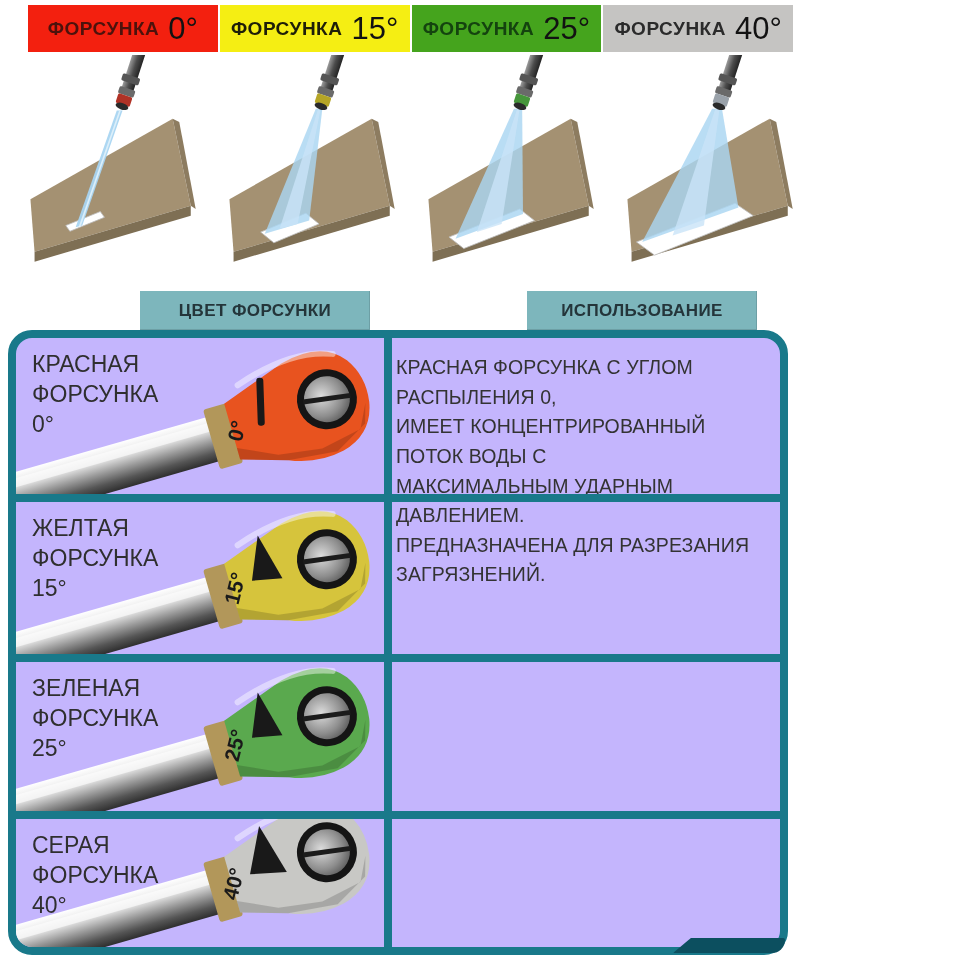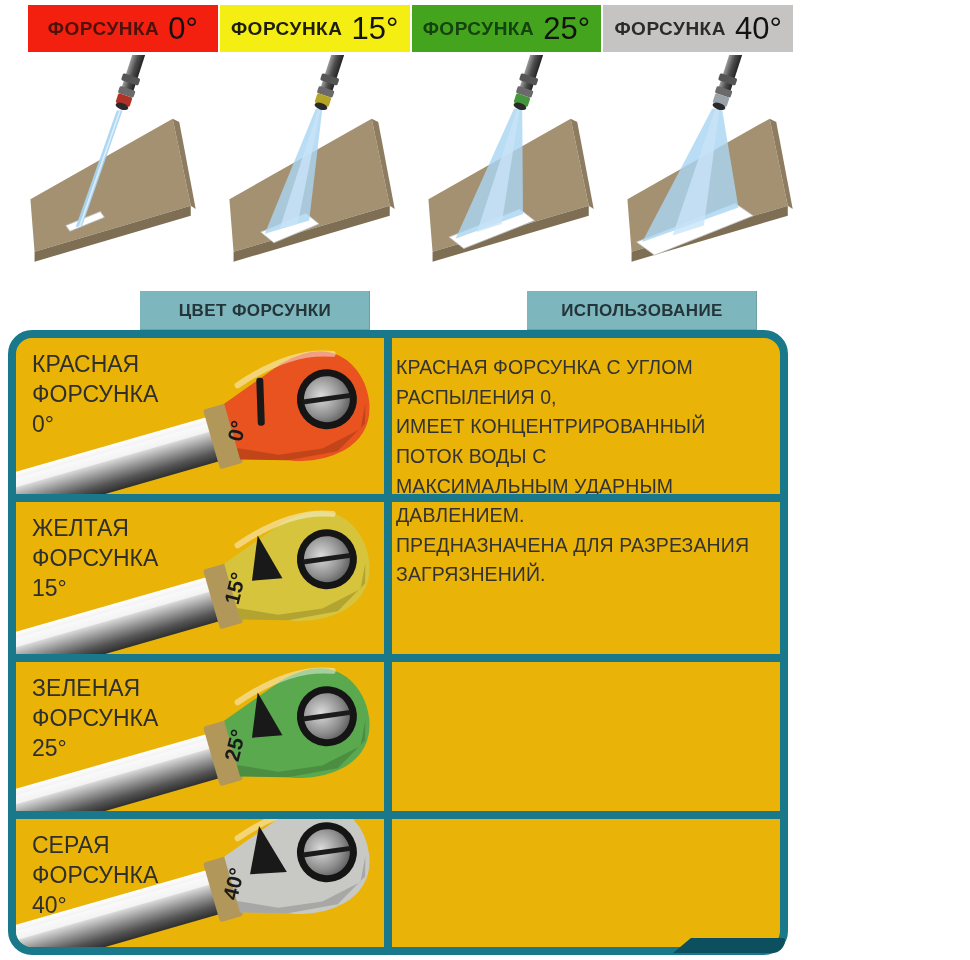--- a/index.html
+++ b/index.html
@@ -20,21 +20,21 @@
   .tabs-row{position:relative;height:40px;}
   .tab{position:absolute;bottom:0;height:39px;width:230px;background:var(--tab-bg,#7db6bc);
        display:flex;align-items:center;justify-content:center;
        font-size:17px;font-weight:700;color:#24353a;letter-spacing:.4px;
        box-shadow:inset -1px -1px 0 rgba(0,0,0,.12);}
   .tab-color{left:92px;margin-left:48px;}
   .tab-usage{left:527px;}
 
   
   .table{margin:0 8px;height:625px;border:8px solid var(--teal-border,#19798a);
-         border-radius:24px;background:#eab308;display:flex;flex-direction:column;overflow:hidden;box-sizing:border-box;}
+         border-radius:24px;background:#c4b5fd;display:flex;flex-direction:column;overflow:hidden;box-sizing:border-box;}
   .trow{display:flex;flex:0 0 auto;}
   .trow.last{flex:1 1 auto;}
   .hdiv{height:8px;background:var(--teal-border,#19798a);flex:0 0 auto;}
   .vdiv{width:8px;background:var(--teal-border,#19798a);flex:0 0 auto;}
   .cell-left{width:368px;position:relative;overflow:hidden;flex:0 0 auto;}
   .nozzle-label{position:relative;z-index:2;padding:12px 0 0 16px;font-size:23px;line-height:1.3;
                 color:#2f2f2f;font-weight:500;white-space:pre-line;}
   .nozzle-svg{position:absolute;right:0;bottom:0;z-index:1;}
   .cell-right{flex:1;padding:15px 16px 8px 4px;}
   .desc{margin:0;font-size:19.5px;line-height:1.52;color:#333;white-space:pre-line;letter-spacing:.1px;}

